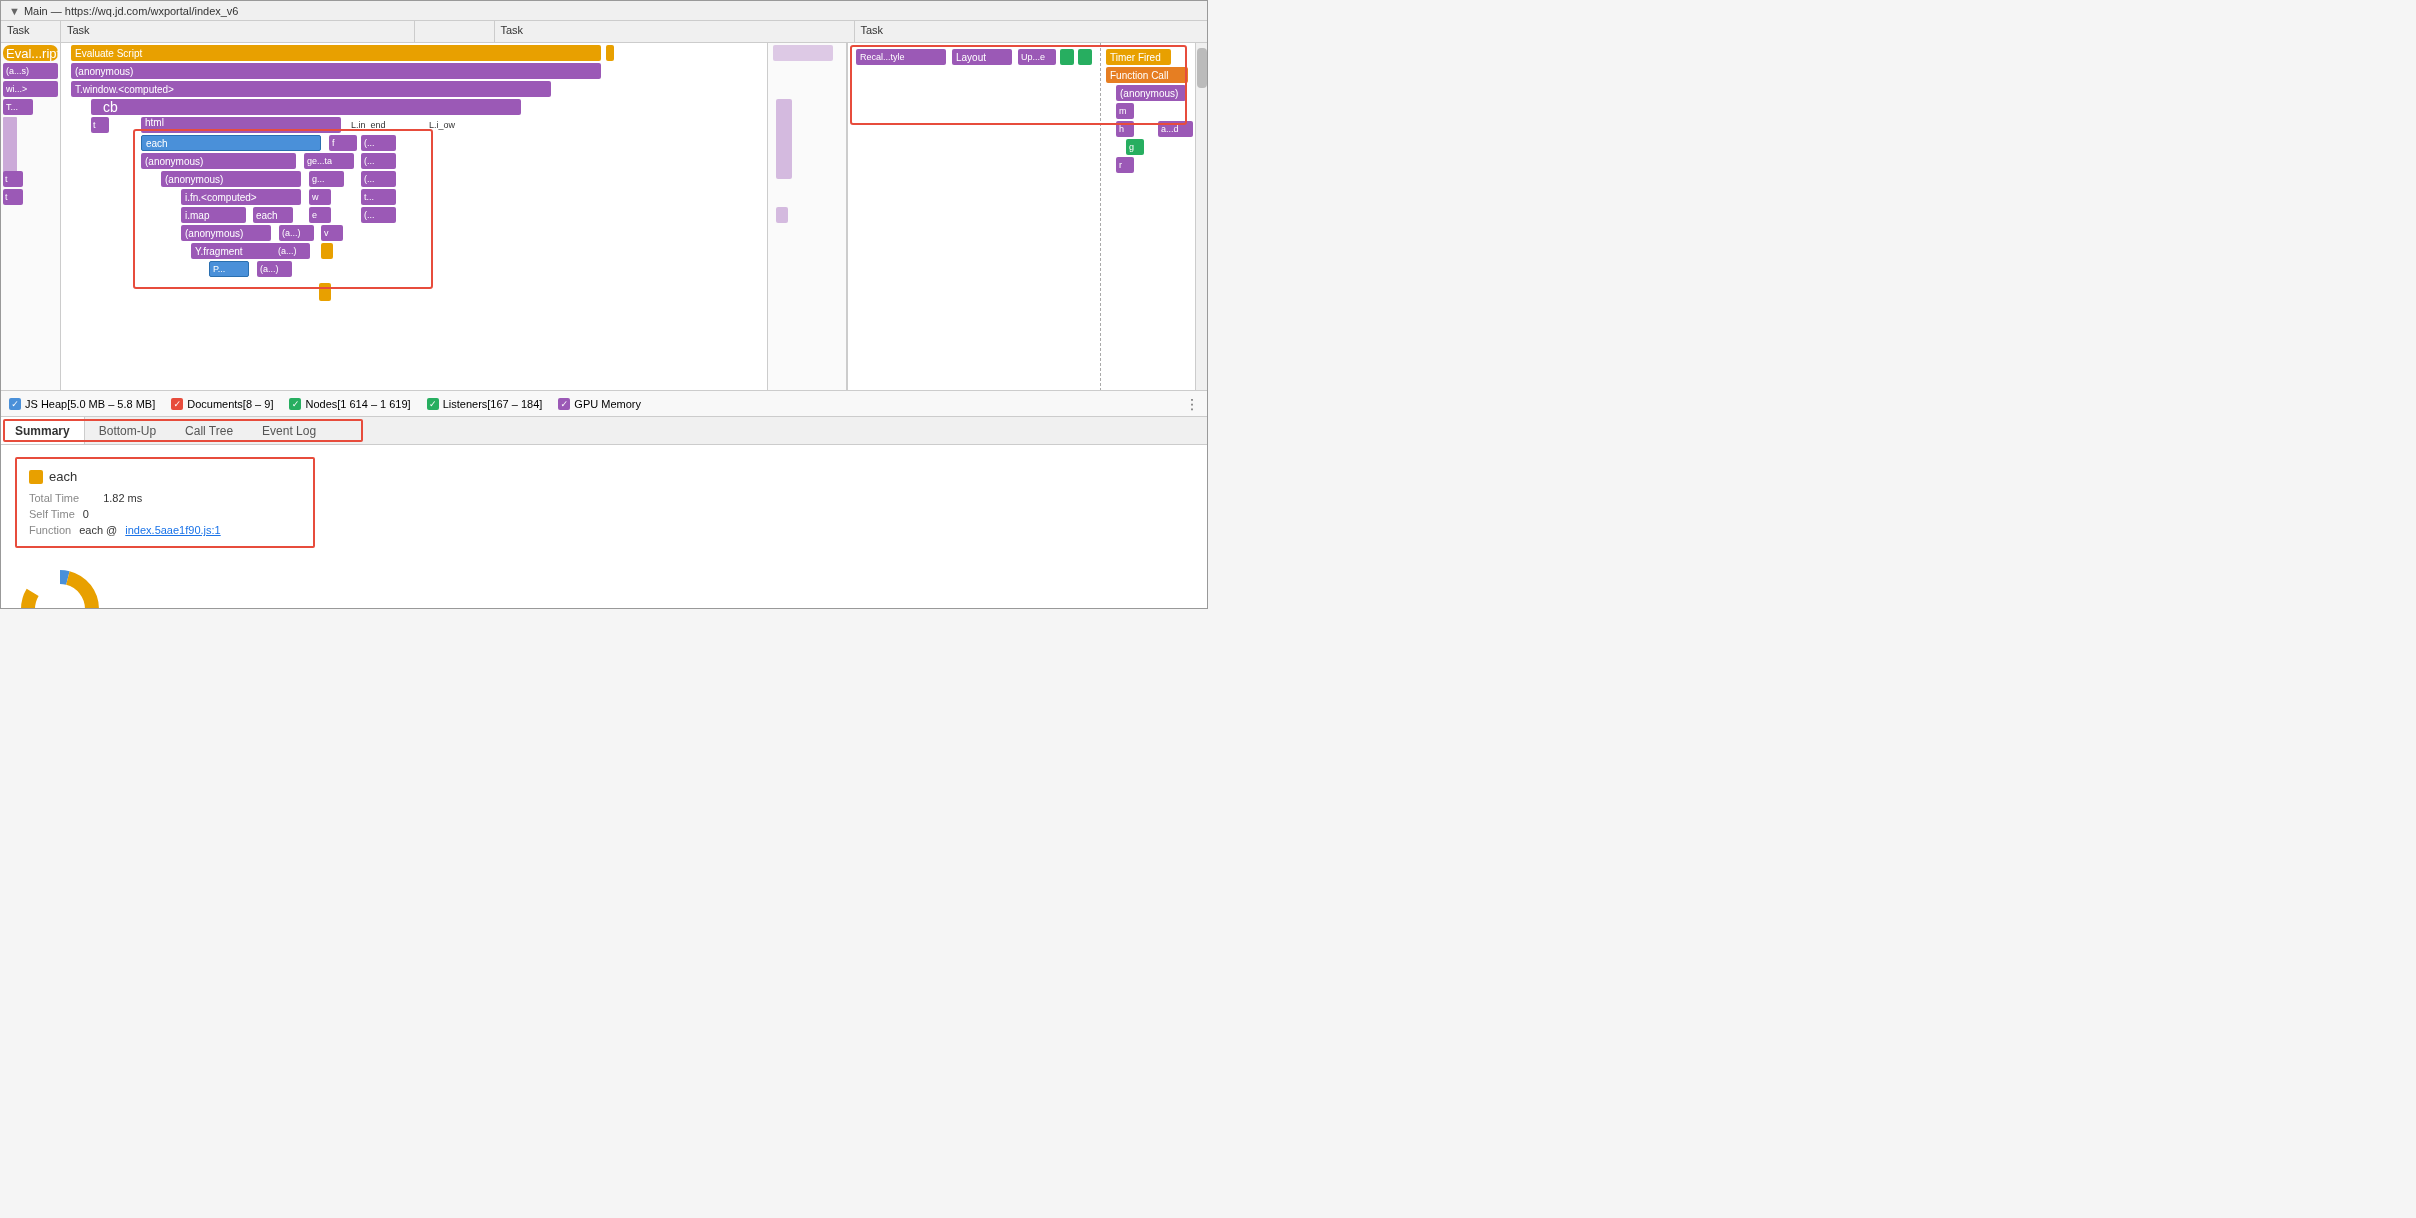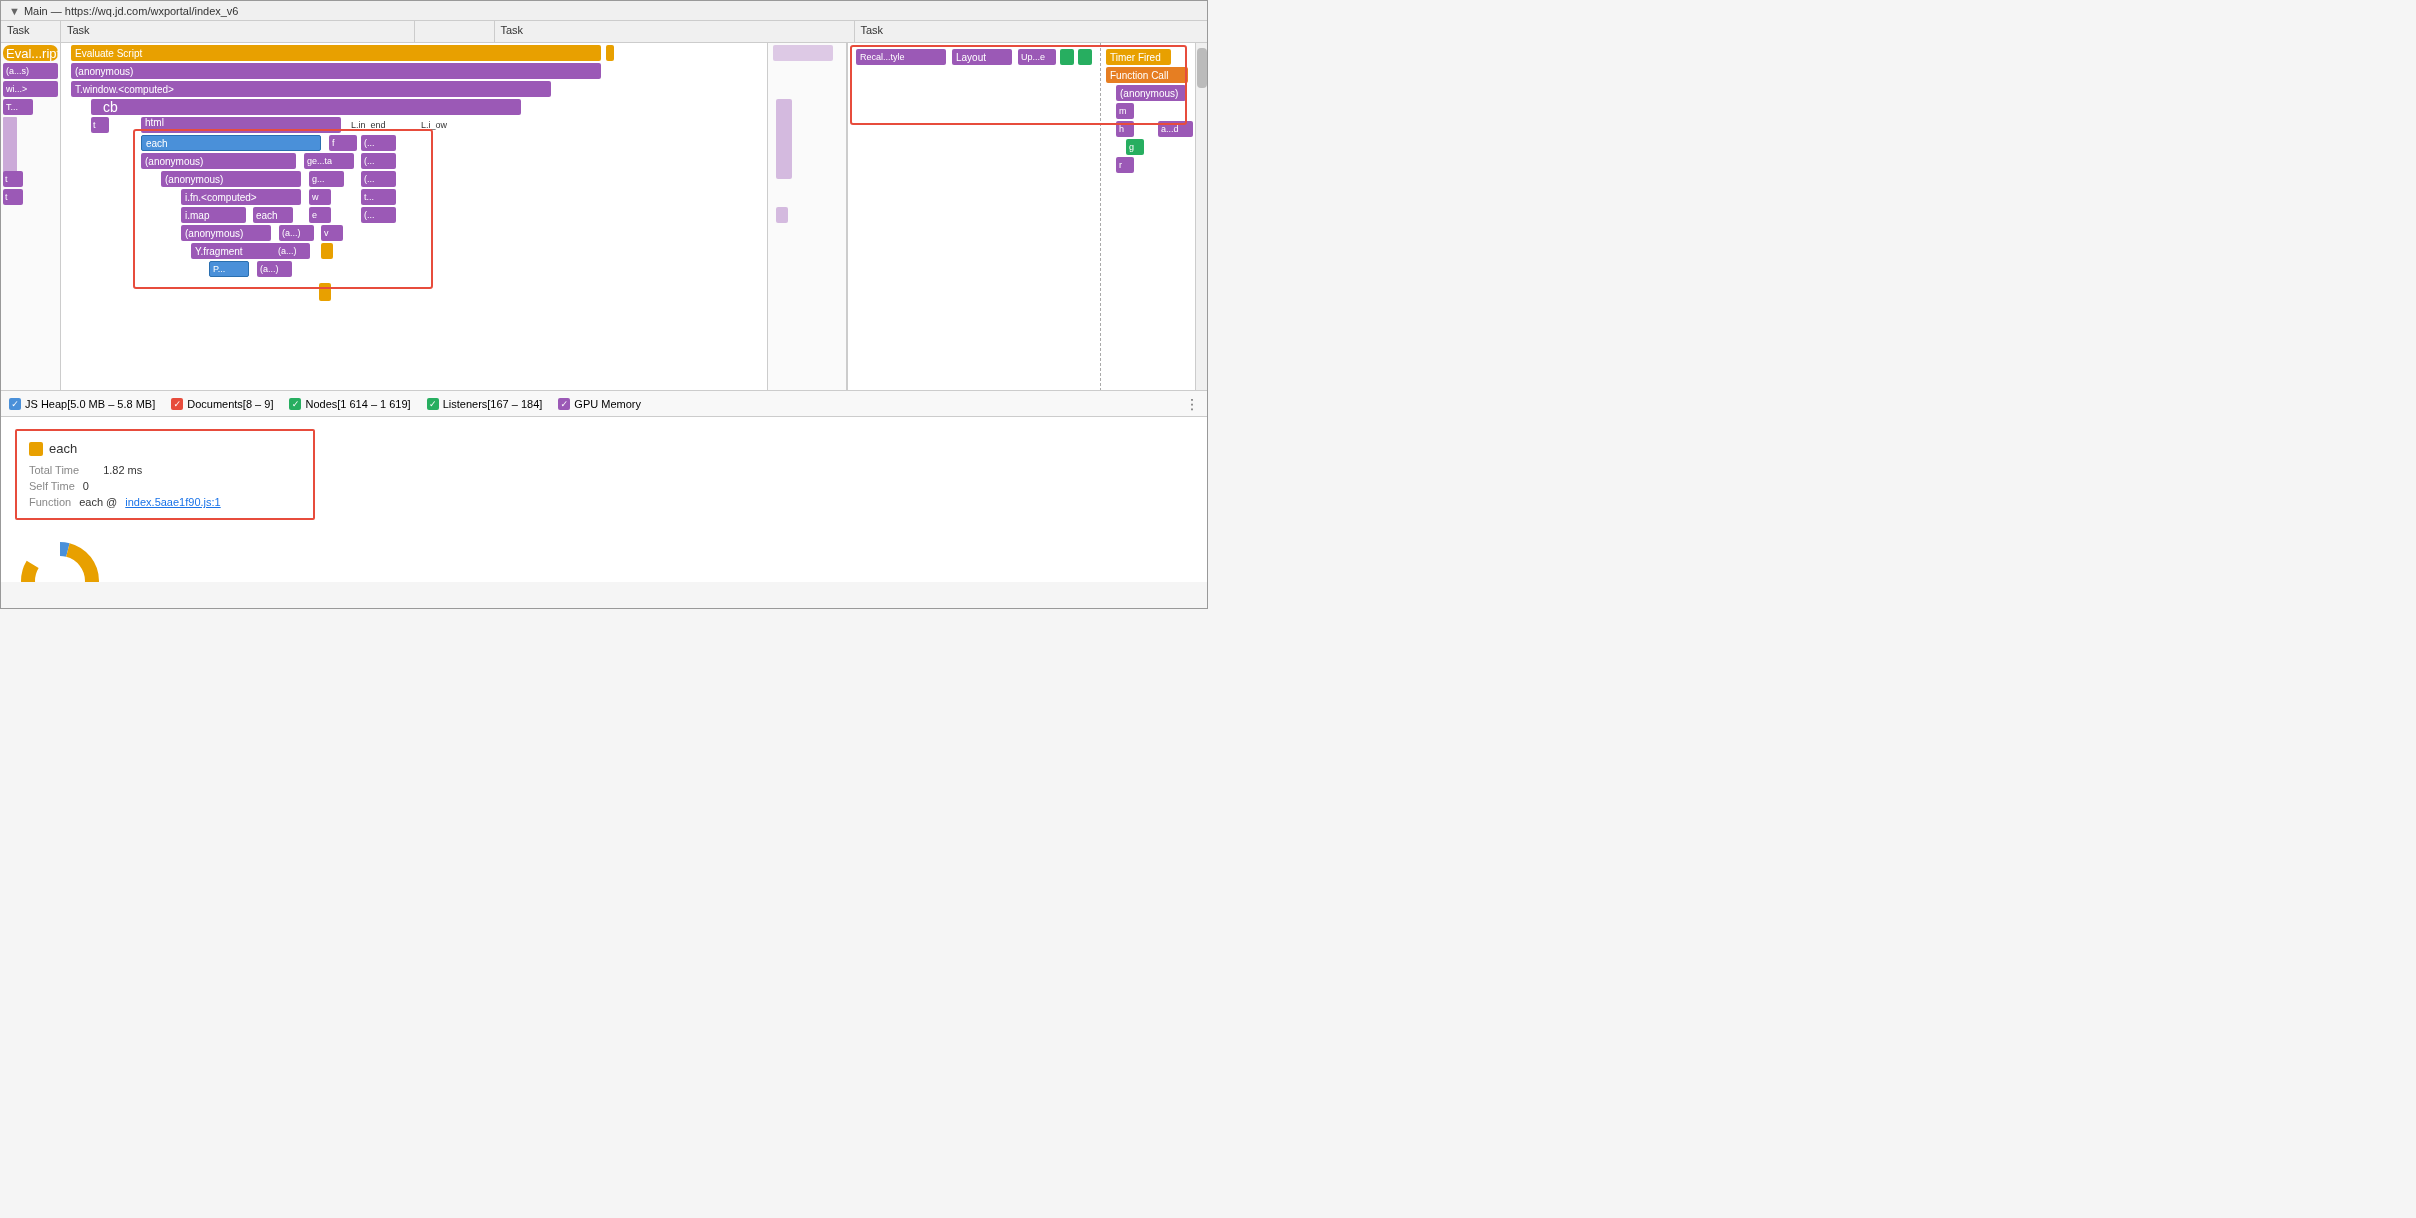--- a/index.html
+++ b/index.html
@@ -90,21 +90,21 @@
           <span>t</span>
         </div>
         <div style="position:absolute; top:74px; left:80px; width:200px; height:16px; background:#9b59b6; border-radius:2px; display:flex; align-items:flex-start; padding:0 4px; font-size:10px; color:#fff;">
           <span>html</span>
         </div>
 
         <div style="position:absolute; top:74px; left:290px; font-size:9px; color:#333; display:flex; align-items:center; height:16px;">
           <span>L.in_end</span>
         </div>
 
-        <div style="position:absolute; top:74px; left:360px; font-size:9px; color:#333; display:flex; align-items:center; height:16px;justify-content:flex-end;">
+        <div style="position:absolute; top:74px; left:368px; font-size:9px; color:#333; display:flex; align-items:center; height:16px;justify-content:flex-end;">
           <span>L.i_ow</span>
         </div>
 
         <div style="position:absolute; top:92px; left:80px; width:180px; height:16px; background:#4a90d9; border-radius:2px; border:1px solid #2a6fb0; display:flex; align-items:center; padding:0 4px; font-size:10px; color:#fff; z-index:5;">
           <span>each</span>
         </div>
 
         <div style="position:absolute; top:92px; left:268px; width:28px; height:16px; background:#9b59b6; border-radius:2px; display:flex; align-items:center; padding:0 3px; font-size:9px; color:#fff;">
           <span>f</span>
         </div>
@@ -293,20 +293,36 @@
     <div style="display:flex; align-items:center; gap:4px;">
       <div style="width:12px; height:12px; background:#9b59b6; border-radius:2px; display:flex; align-items:center; justify-content:center;">
         <span style="color:#fff; font-size:9px;">✓</span>
       </div>
       <span>GPU Memory</span>
     </div>
 
     <div style="margin-left:auto; cursor:pointer; color:#666; font-size:14px;">⋮</div>
   </div>
 
+  <div style="height:28px; background:#f0f0f0; border-bottom:1px solid #ccc; display:flex; align-items:stretch; position:relative;">
+    <div style="padding:5px 14px; font-size:12px; color:#333; cursor:pointer; font-weight:600; display:flex; align-items:center; background:#fff; border-right:1px solid #ccc;">
+      <span>Summary</span>
+    </div>
+    <div style="padding:5px 14px; font-size:12px; color:#555; cursor:pointer; display:flex; align-items:center; border-right:1px solid transparent;">
+      <span>Bottom-Up</span>
+    </div>
+    <div style="padding:5px 14px; font-size:12px; color:#555; cursor:pointer; display:flex; align-items:center; border-right:1px solid transparent;">
+      <span>Call Tree</span>
+    </div>
+    <div style="padding:5px 14px; font-size:12px; color:#555; cursor:pointer; display:flex; align-items:center;">
+      <span>Event Log</span>
+    </div>
+
+    <div style="position:absolute; left:2px; top:2px; width:360px; height:23px; border:2px solid #e74c3c; border-radius:2px; pointer-events:none;"></div>
+  </div>
 
   <div style="background:#fff; padding:12px 14px; overflow-y:auto; height:calc(609px - 390px - 26px - 28px);">
 
     
     <div style="border:2px solid #e74c3c; border-radius:2px; padding:10px 12px; display:inline-block; min-width:300px; margin-bottom:16px;">
       
       <div style="display:flex; align-items:center; gap:6px; margin-bottom:8px;">
         <div style="width:14px; height:14px; background:#e8a000; border-radius:2px; flex-shrink:0;"></div>
         <span style="font-size:13px; font-weight:500; color:#333;">each</span>
       </div>

